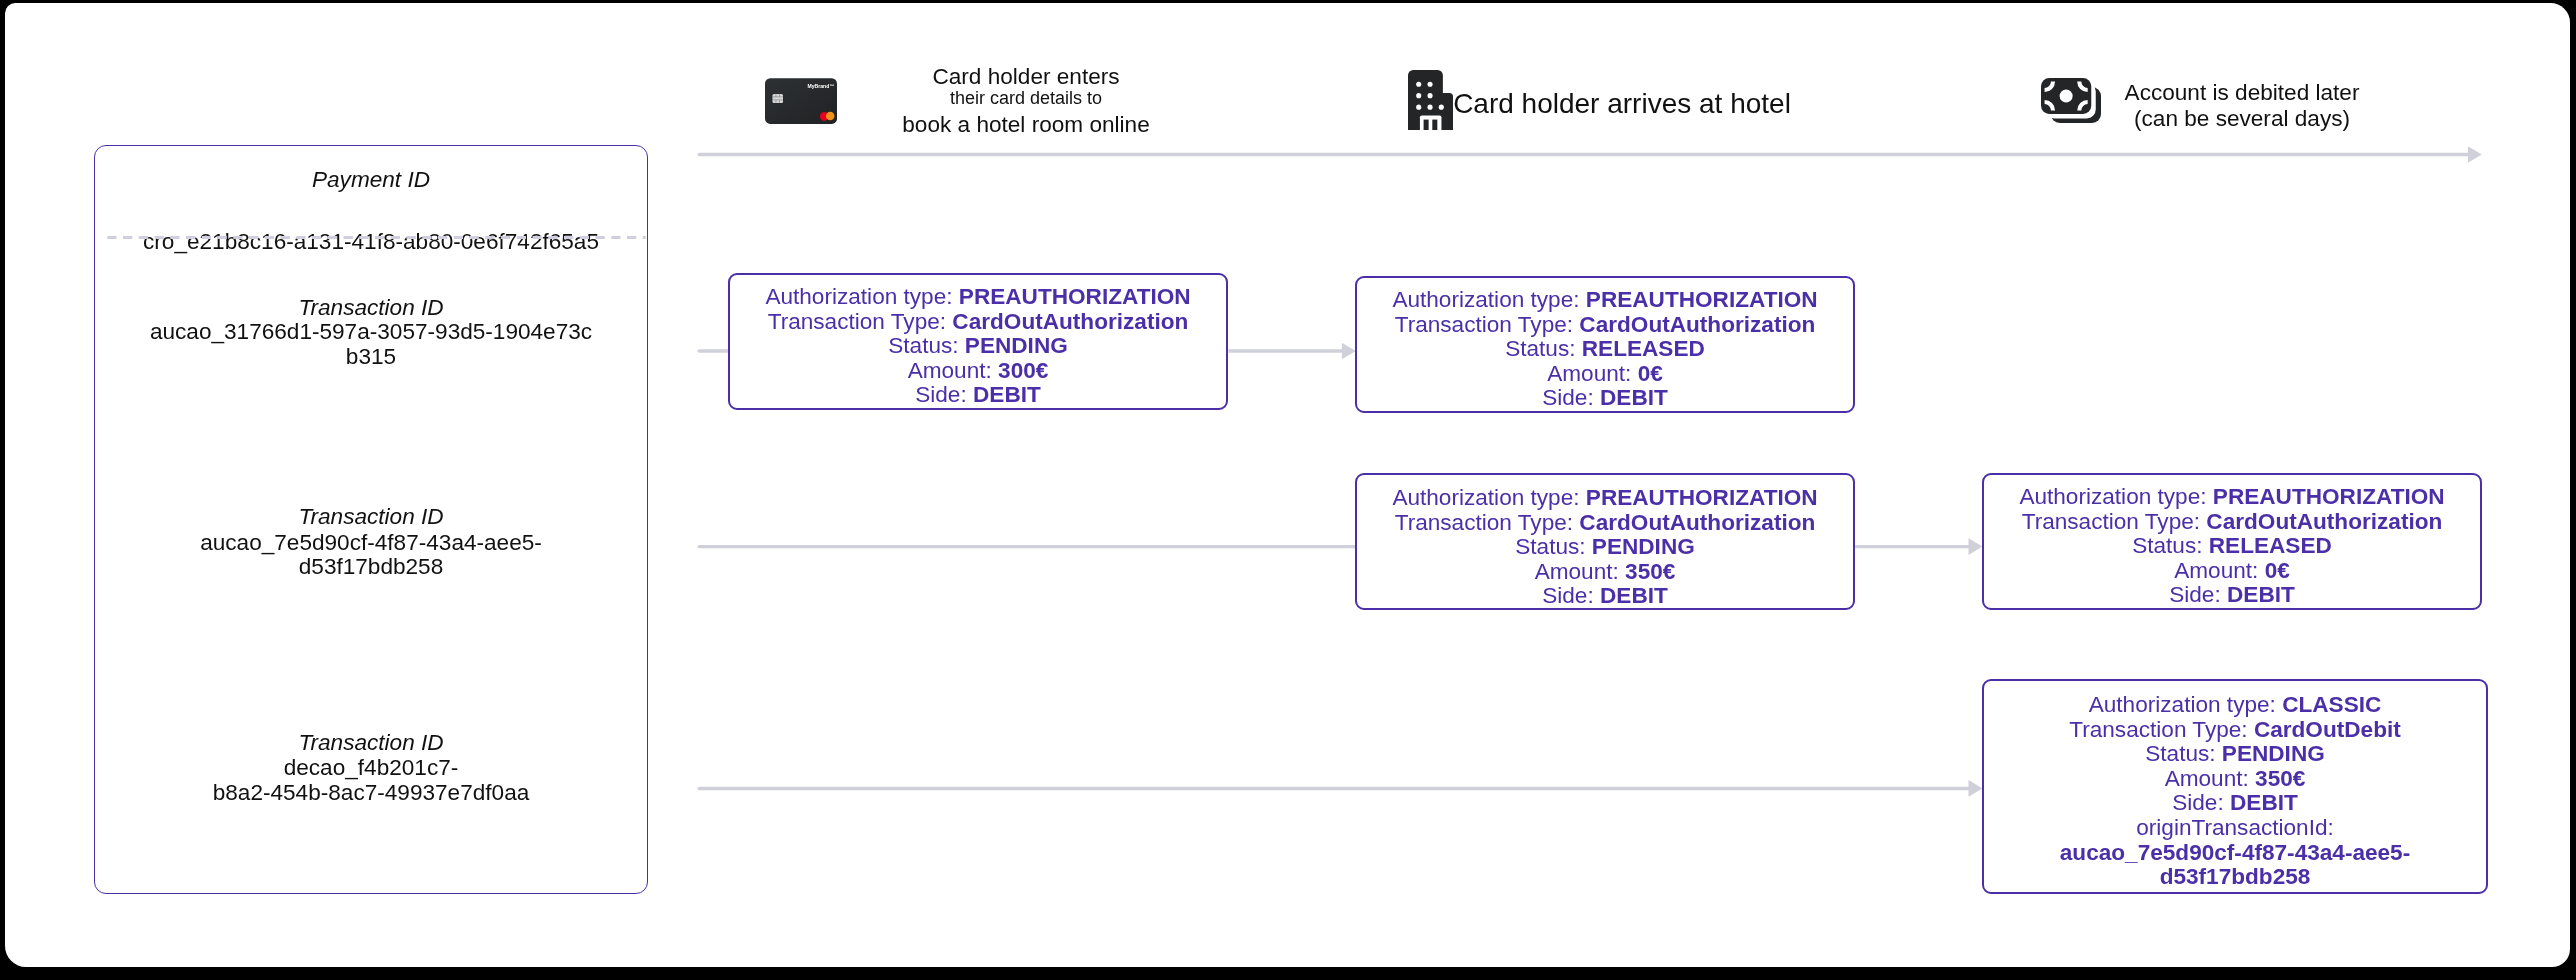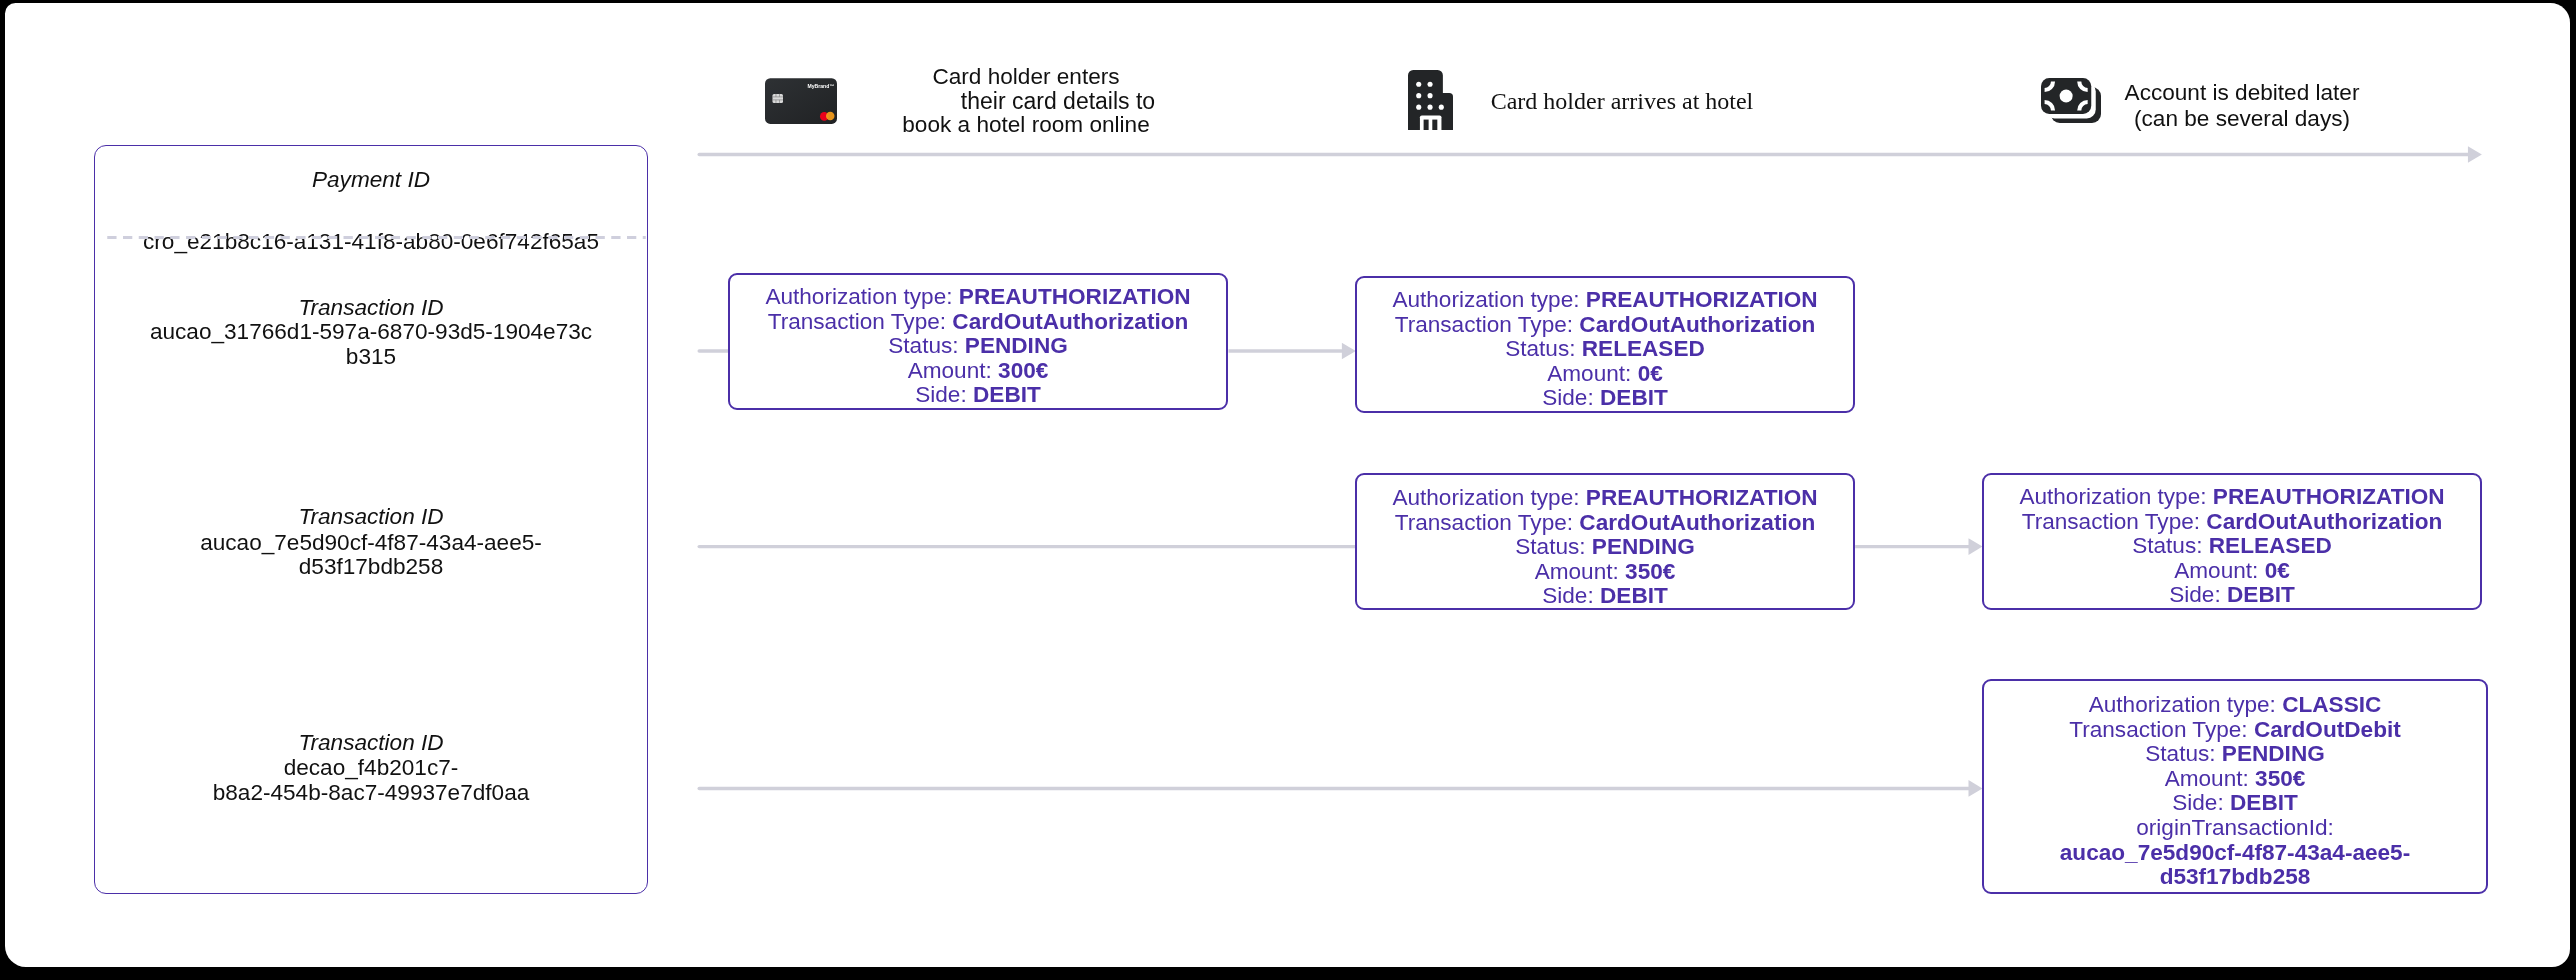--- a/index.html
+++ b/index.html
@@ -19,21 +19,21 @@
     <line x1="928.3" y1="725.5" x2="1800.0" y2="725.5" stroke="#d0d0da" stroke-width="4.6" stroke-linecap="round"></line>
     <path d="M 2632.0 725.5 L 2613.5 714.5 L 2613.5 736.5 Z" fill="#d0d0da"></path>
     <line x1="2463.0" y1="725.5" x2="2614.5" y2="725.5" stroke="#d0d0da" stroke-width="4.6" stroke-linecap="butt"></line>
     <path d="M 2632.0 1046.5 L 2613.5 1035.5 L 2613.5 1057.5 Z" fill="#d0d0da"></path>
     <line x1="928.3" y1="1046.5" x2="2614.5" y2="1046.5" stroke="#d0d0da" stroke-width="4.6" stroke-linecap="round"></line>
   </svg>
 <div class="box" style="left:94px;top:145px;width:554px;height:749px;border-radius:12px;border-width:1.9px;"></div>
 <div class="t " style="left:371px;top:167px;font-size:22.6px;font-style:italic;">Payment ID</div>
 <div class="t " style="left:371px;top:193px;font-size:22.6px;margin-top:36px;">cro_e21b8c16-a131-41f8-ab80-0e6f742f65a5</div>
 <div class="t " style="left:371px;top:295px;font-size:22.6px;font-style:italic;">Transaction ID</div>
-<div class="t " style="left:371px;top:319px;font-size:22.6px;">aucao_31766d1-597a-6870-93d5-1904e73c</div>
+<div class="t " style="left:371px;top:319px;font-size:22.6px;">aucao_31766d1-597a-3057-93d5-1904e73c</div>
 <div class="t " style="left:371px;top:344px;font-size:22.6px;">b315</div>
 <div class="t " style="left:371px;top:504px;font-size:22.6px;font-style:italic;">Transaction ID</div>
 <div class="t " style="left:371px;top:530px;font-size:22.6px;">aucao_7e5d90cf-4f87-43a4-aee5-</div>
 <div class="t " style="left:371px;top:554px;font-size:22.6px;">d53f17bdb258</div>
 <div class="t " style="left:371px;top:730px;font-size:22.6px;font-style:italic;">Transaction ID</div>
 <div class="t " style="left:371px;top:755px;font-size:22.6px;">decao_f4b201c7-</div>
 <div class="t " style="left:371px;top:780px;font-size:22.6px;">b8a2-454b-8ac7-49937e7df0aa</div>
 <svg style="position:absolute;left:106px;top:236px" width="541" height="3" viewBox="0 0 718 4">
     <line x1="0" y1="2" x2="718" y2="2" stroke="#cfcfdd" stroke-width="3.8" stroke-dasharray="12.4 8.6"></line>
   </svg>
@@ -41,23 +41,23 @@
 <div class="bt" style="left:978px;top:285px;">Authorization type: <span class="b">PREAUTHORIZATION</span><br>Transaction Type: <span class="b">CardOutAuthorization</span><br>Status: <span class="b">PENDING</span><br>Amount: <span class="b">300€</span><br>Side: <span class="b">DEBIT</span></div>
 <div class="box" style="left:1355px;top:276px;width:500px;height:137px;"></div>
 <div class="bt" style="left:1605px;top:288px;">Authorization type: <span class="b">PREAUTHORIZATION</span><br>Transaction Type: <span class="b">CardOutAuthorization</span><br>Status: <span class="b">RELEASED</span><br>Amount: <span class="b">0€</span><br>Side: <span class="b">DEBIT</span></div>
 <div class="box" style="left:1355px;top:473px;width:500px;height:137px;"></div>
 <div class="bt" style="left:1605px;top:486px;">Authorization type: <span class="b">PREAUTHORIZATION</span><br>Transaction Type: <span class="b">CardOutAuthorization</span><br>Status: <span class="b">PENDING</span><br>Amount: <span class="b">350€</span><br>Side: <span class="b">DEBIT</span></div>
 <div class="box" style="left:1982px;top:473px;width:500px;height:137px;"></div>
 <div class="bt" style="left:2232px;top:485px;">Authorization type: <span class="b">PREAUTHORIZATION</span><br>Transaction Type: <span class="b">CardOutAuthorization</span><br>Status: <span class="b">RELEASED</span><br>Amount: <span class="b">0€</span><br>Side: <span class="b">DEBIT</span></div>
 <div class="box" style="left:1982px;top:679px;width:506px;height:215px;"></div>
 <div class="bt" style="left:2235px;top:693px;">Authorization type: <span class="b">CLASSIC</span><br>Transaction Type: <span class="b">CardOutDebit</span><br>Status: <span class="b">PENDING</span><br>Amount: <span class="b">350€</span><br>Side: <span class="b">DEBIT</span><br>originTransactionId:<br><span class="b">aucao_7e5d90cf-4f87-43a4-aee5-</span><br><span class="b">d53f17bdb258</span></div>
 <div class="t " style="left:1026px;top:64px;font-size:22.6px;">Card holder enters</div>
-<div class="t " style="left:1026px;top:88px;font-size:23px;margin-left:32px;">their card details to</div>
+<div class="t " style="left:1026px;top:88px;font-size:18px;">their card details to</div>
 <div class="t " style="left:1026px;top:112px;font-size:22.6px;">book a hotel room online</div>
-<div class="t " style="left:1622px;top:88px;font-size:24px;font-family:Liberation Serif, serif;">Card holder arrives at hotel</div>
+<div class="t " style="left:1622px;top:88px;font-size:28px;">Card holder arrives at hotel</div>
 <div class="t " style="left:2242px;top:80px;font-size:22.6px;">Account is debited later</div>
 <div class="t " style="left:2242px;top:106px;font-size:22.6px;">(can be several days)</div>
 <svg style="position:absolute;left:765px;top:78px" width="72" height="46" viewBox="0 0 96 61">
 <defs>
       <linearGradient id="cg" x1="0" y1="0" x2="1" y2="1">
 <stop offset="0" stop-color="#2e3134"></stop>
         <stop offset="1" stop-color="#202224"></stop>
       </linearGradient>
     </defs>
 <rect x="0" y="0" width="96" height="61" rx="7" fill="url(#cg)"></rect>

